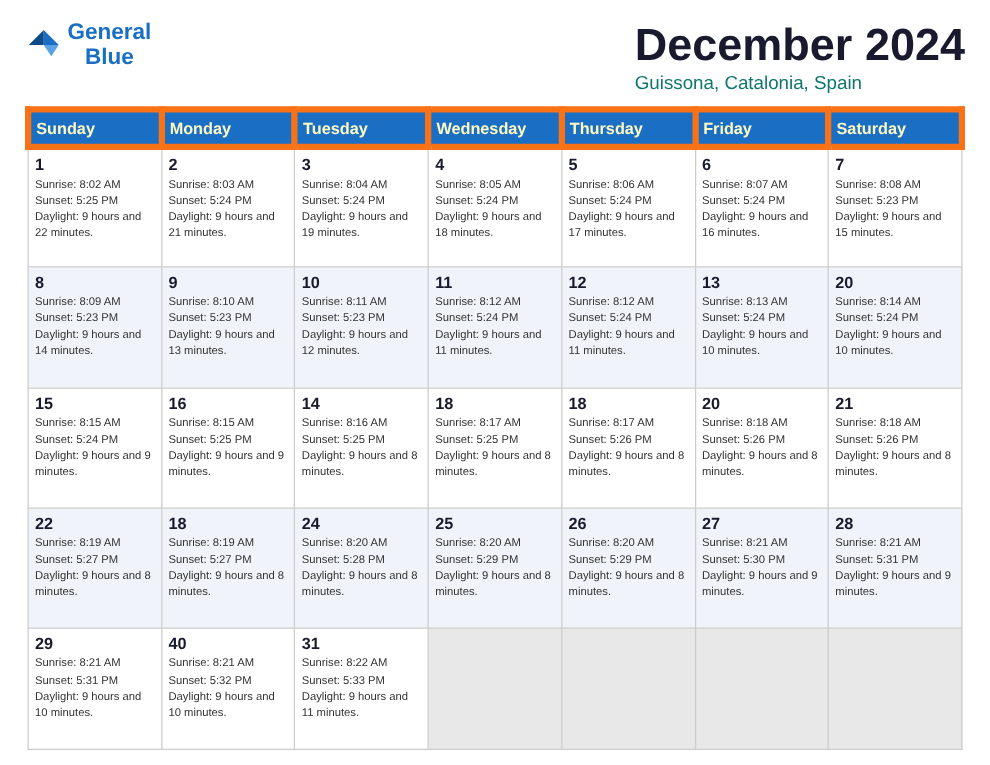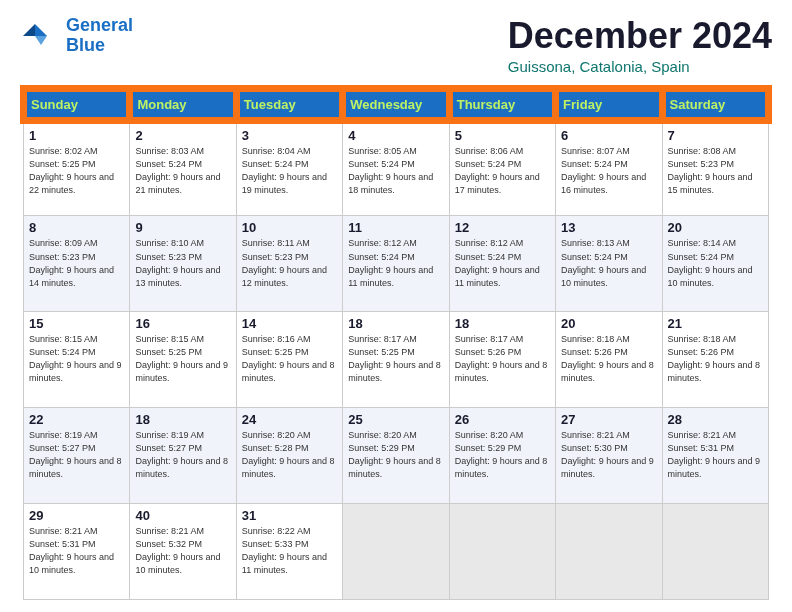--- a/index.html
+++ b/index.html
@@ -19,21 +19,21 @@
     }
     .header {
       display: flex;
       justify-content: space-between;
       align-items: flex-start;
       margin-bottom: 10px;
     }
     .logo {
       display: flex;
       align-items: center;
-      gap: 16px;
+      gap: 4px;
     }
     .logo-text {
       font-size: 18px;
       font-weight: bold;
       color: #1a1a2e;
       line-height: 1.1;
     }
     .logo-text span {
       color: #1a6fc4;
     }
@@ -55,26 +55,26 @@
       margin-top: 2px;
     }
     .calendar {
       flex: 1;
       border-collapse: collapse;
       width: 100%;
       table-layout: fixed;
     }
     .calendar thead tr th {
       background: #1a6fc4;
-      color: #bef264;
+      color: #fef9c3;
       font-size: 13px;
       font-weight: bold;
       padding: 5px 4px;
       text-align: left;
-      border: 7px solid #f97316;
+      border: 5px solid #f97316;
     }
     .calendar tbody tr td {
       border: 1px solid #ccc;
       vertical-align: top;
       padding: 4px 5px;
       font-size: 9.5px;
       color: #333;
       height: 82px;
       background: #fff;
     }
@@ -103,21 +103,21 @@
 <div class="page">
   <div class="header">
     <div class="logo">
       <svg class="logo-icon" viewBox="0 0 40 40">
         <polygon points="20,4 36,20 20,20" fill="#1a6fc4"></polygon>
         <polygon points="20,20 36,20 28,32" fill="#5ba3e0"></polygon>
         <polygon points="4,20 20,4 20,20" fill="#0d4a8a"></polygon>
       </svg>
       <div class="logo-text">
         <div><span>General</span></div>
-        <div style="color:#1a6fc4;">Blue</div>
+        <div style="color:#1a6fc4;text-align:center;">Blue</div>
       </div>
     </div>
     <div class="title-area">
       <div class="month-title">December 2024</div>
       <div class="subtitle">Guissona, Catalonia, Spain</div>
     </div>
   </div>
 
   <table class="calendar">
     <thead>

